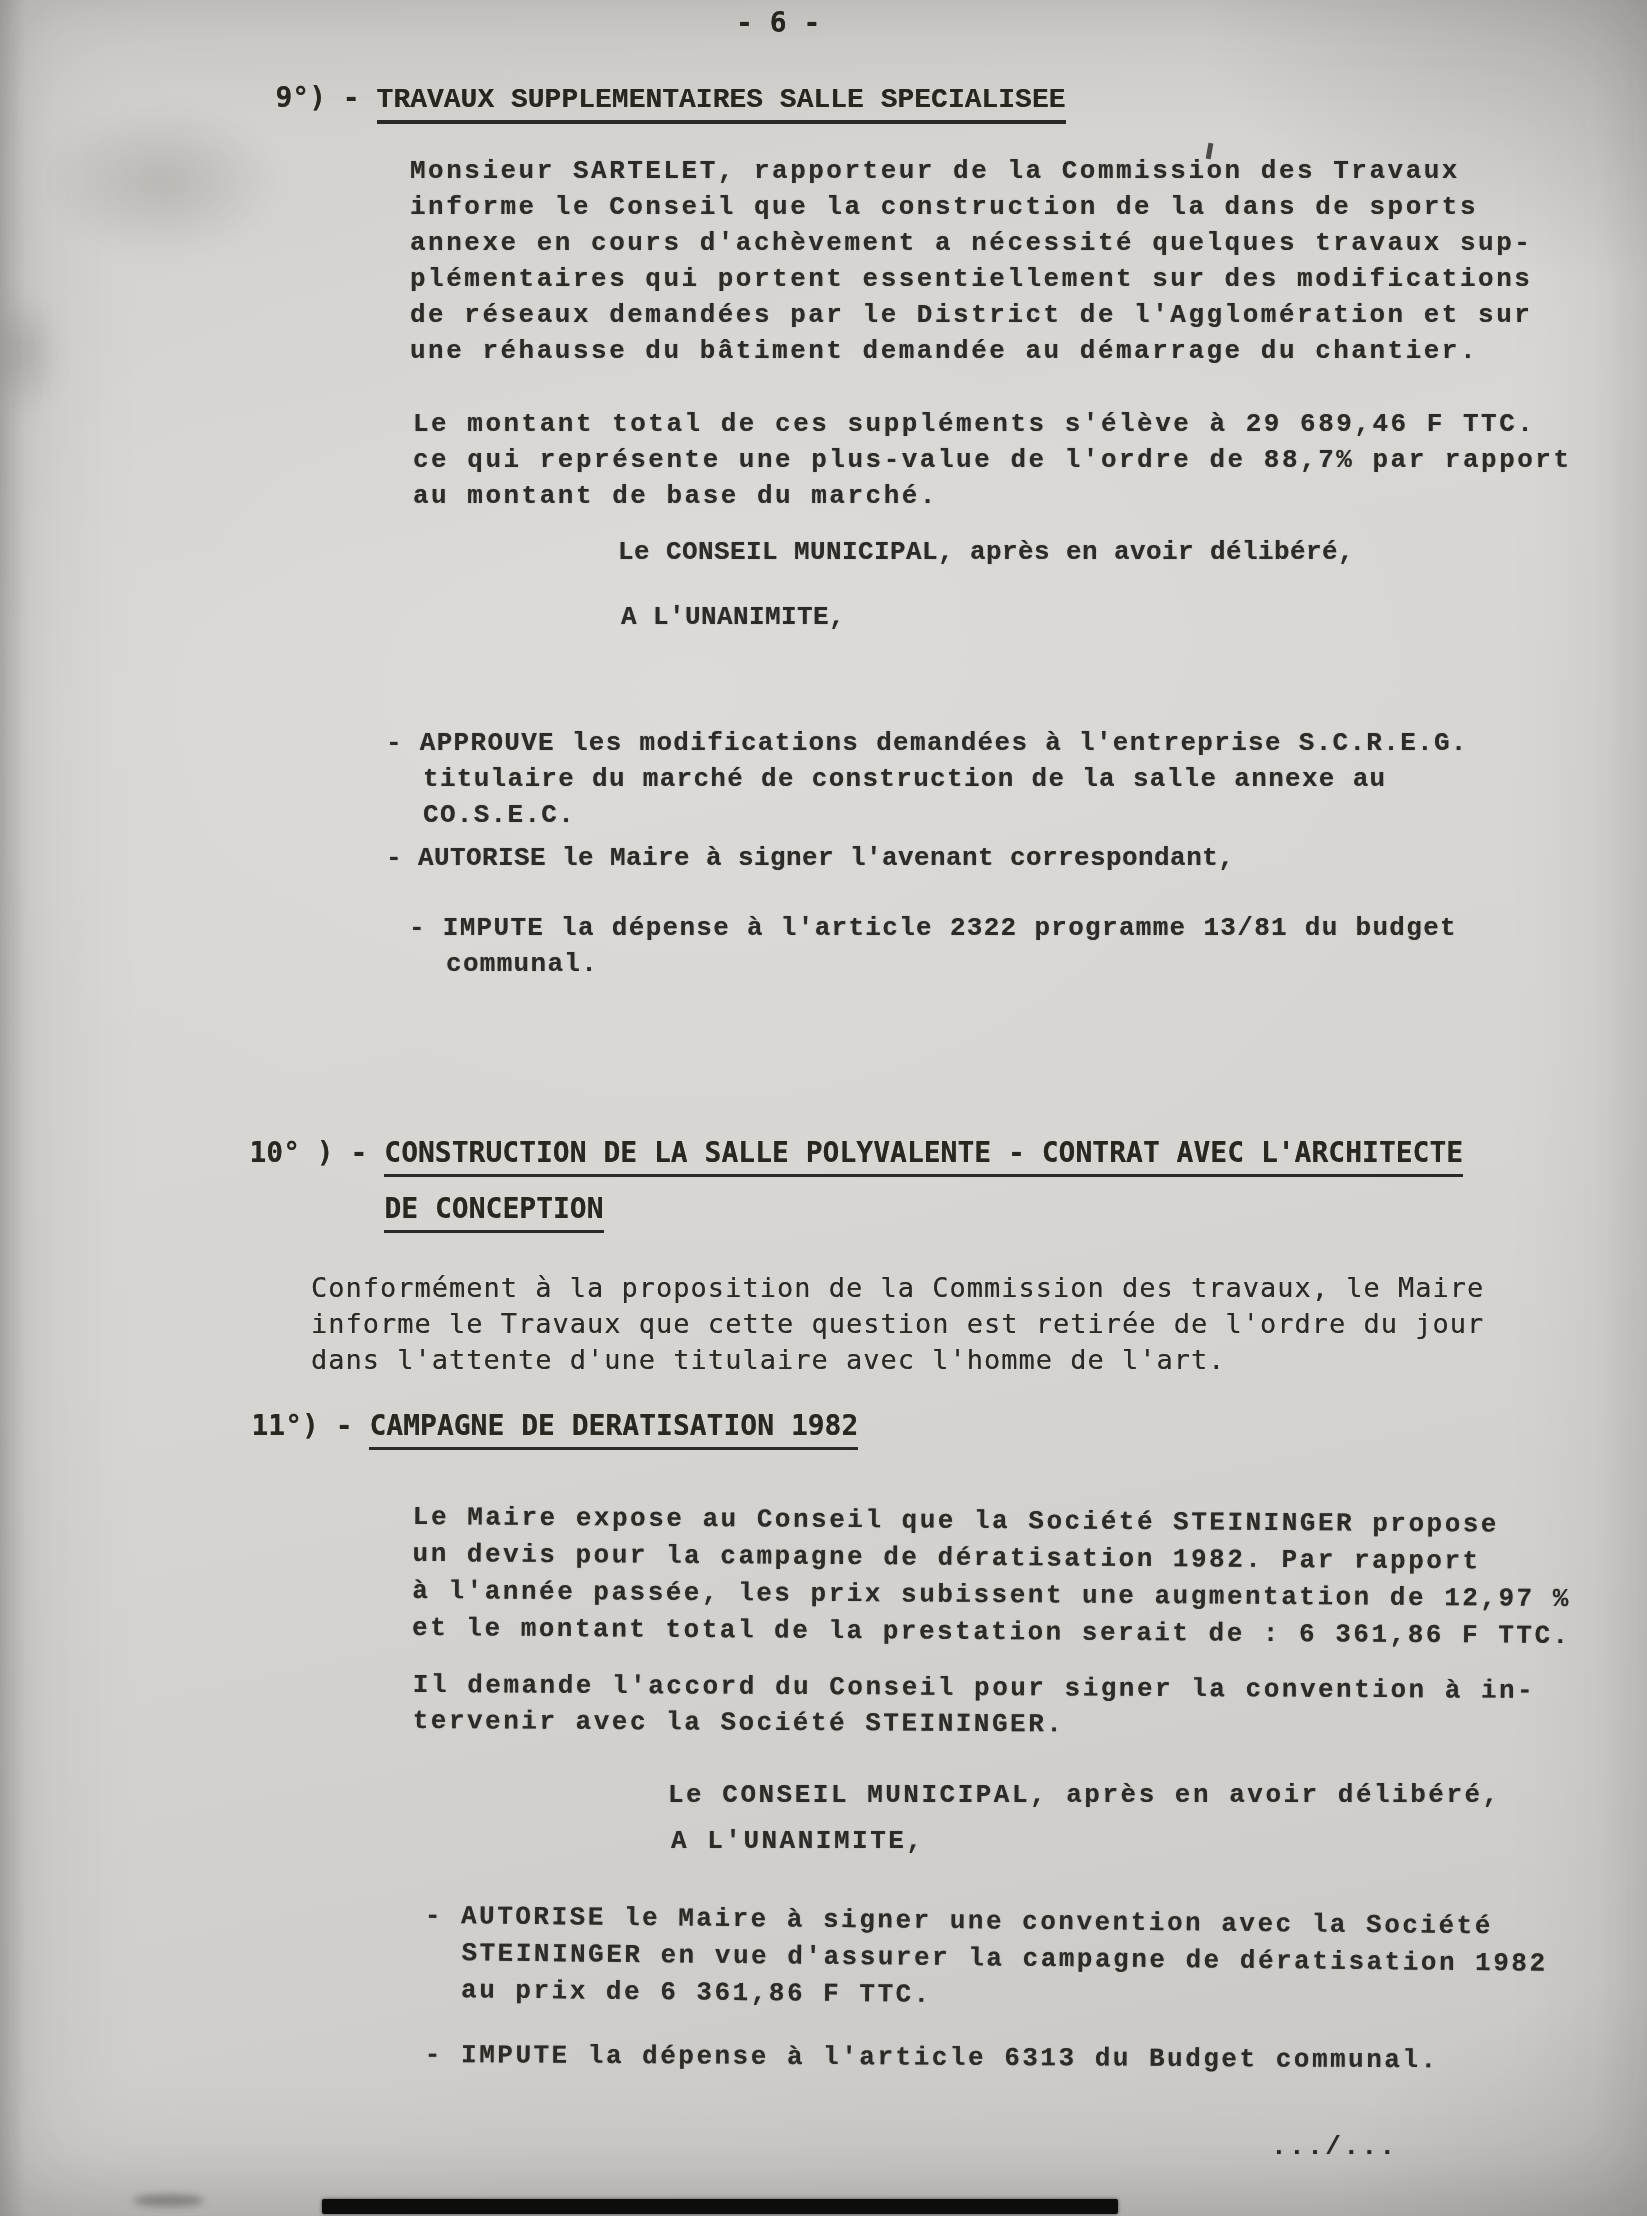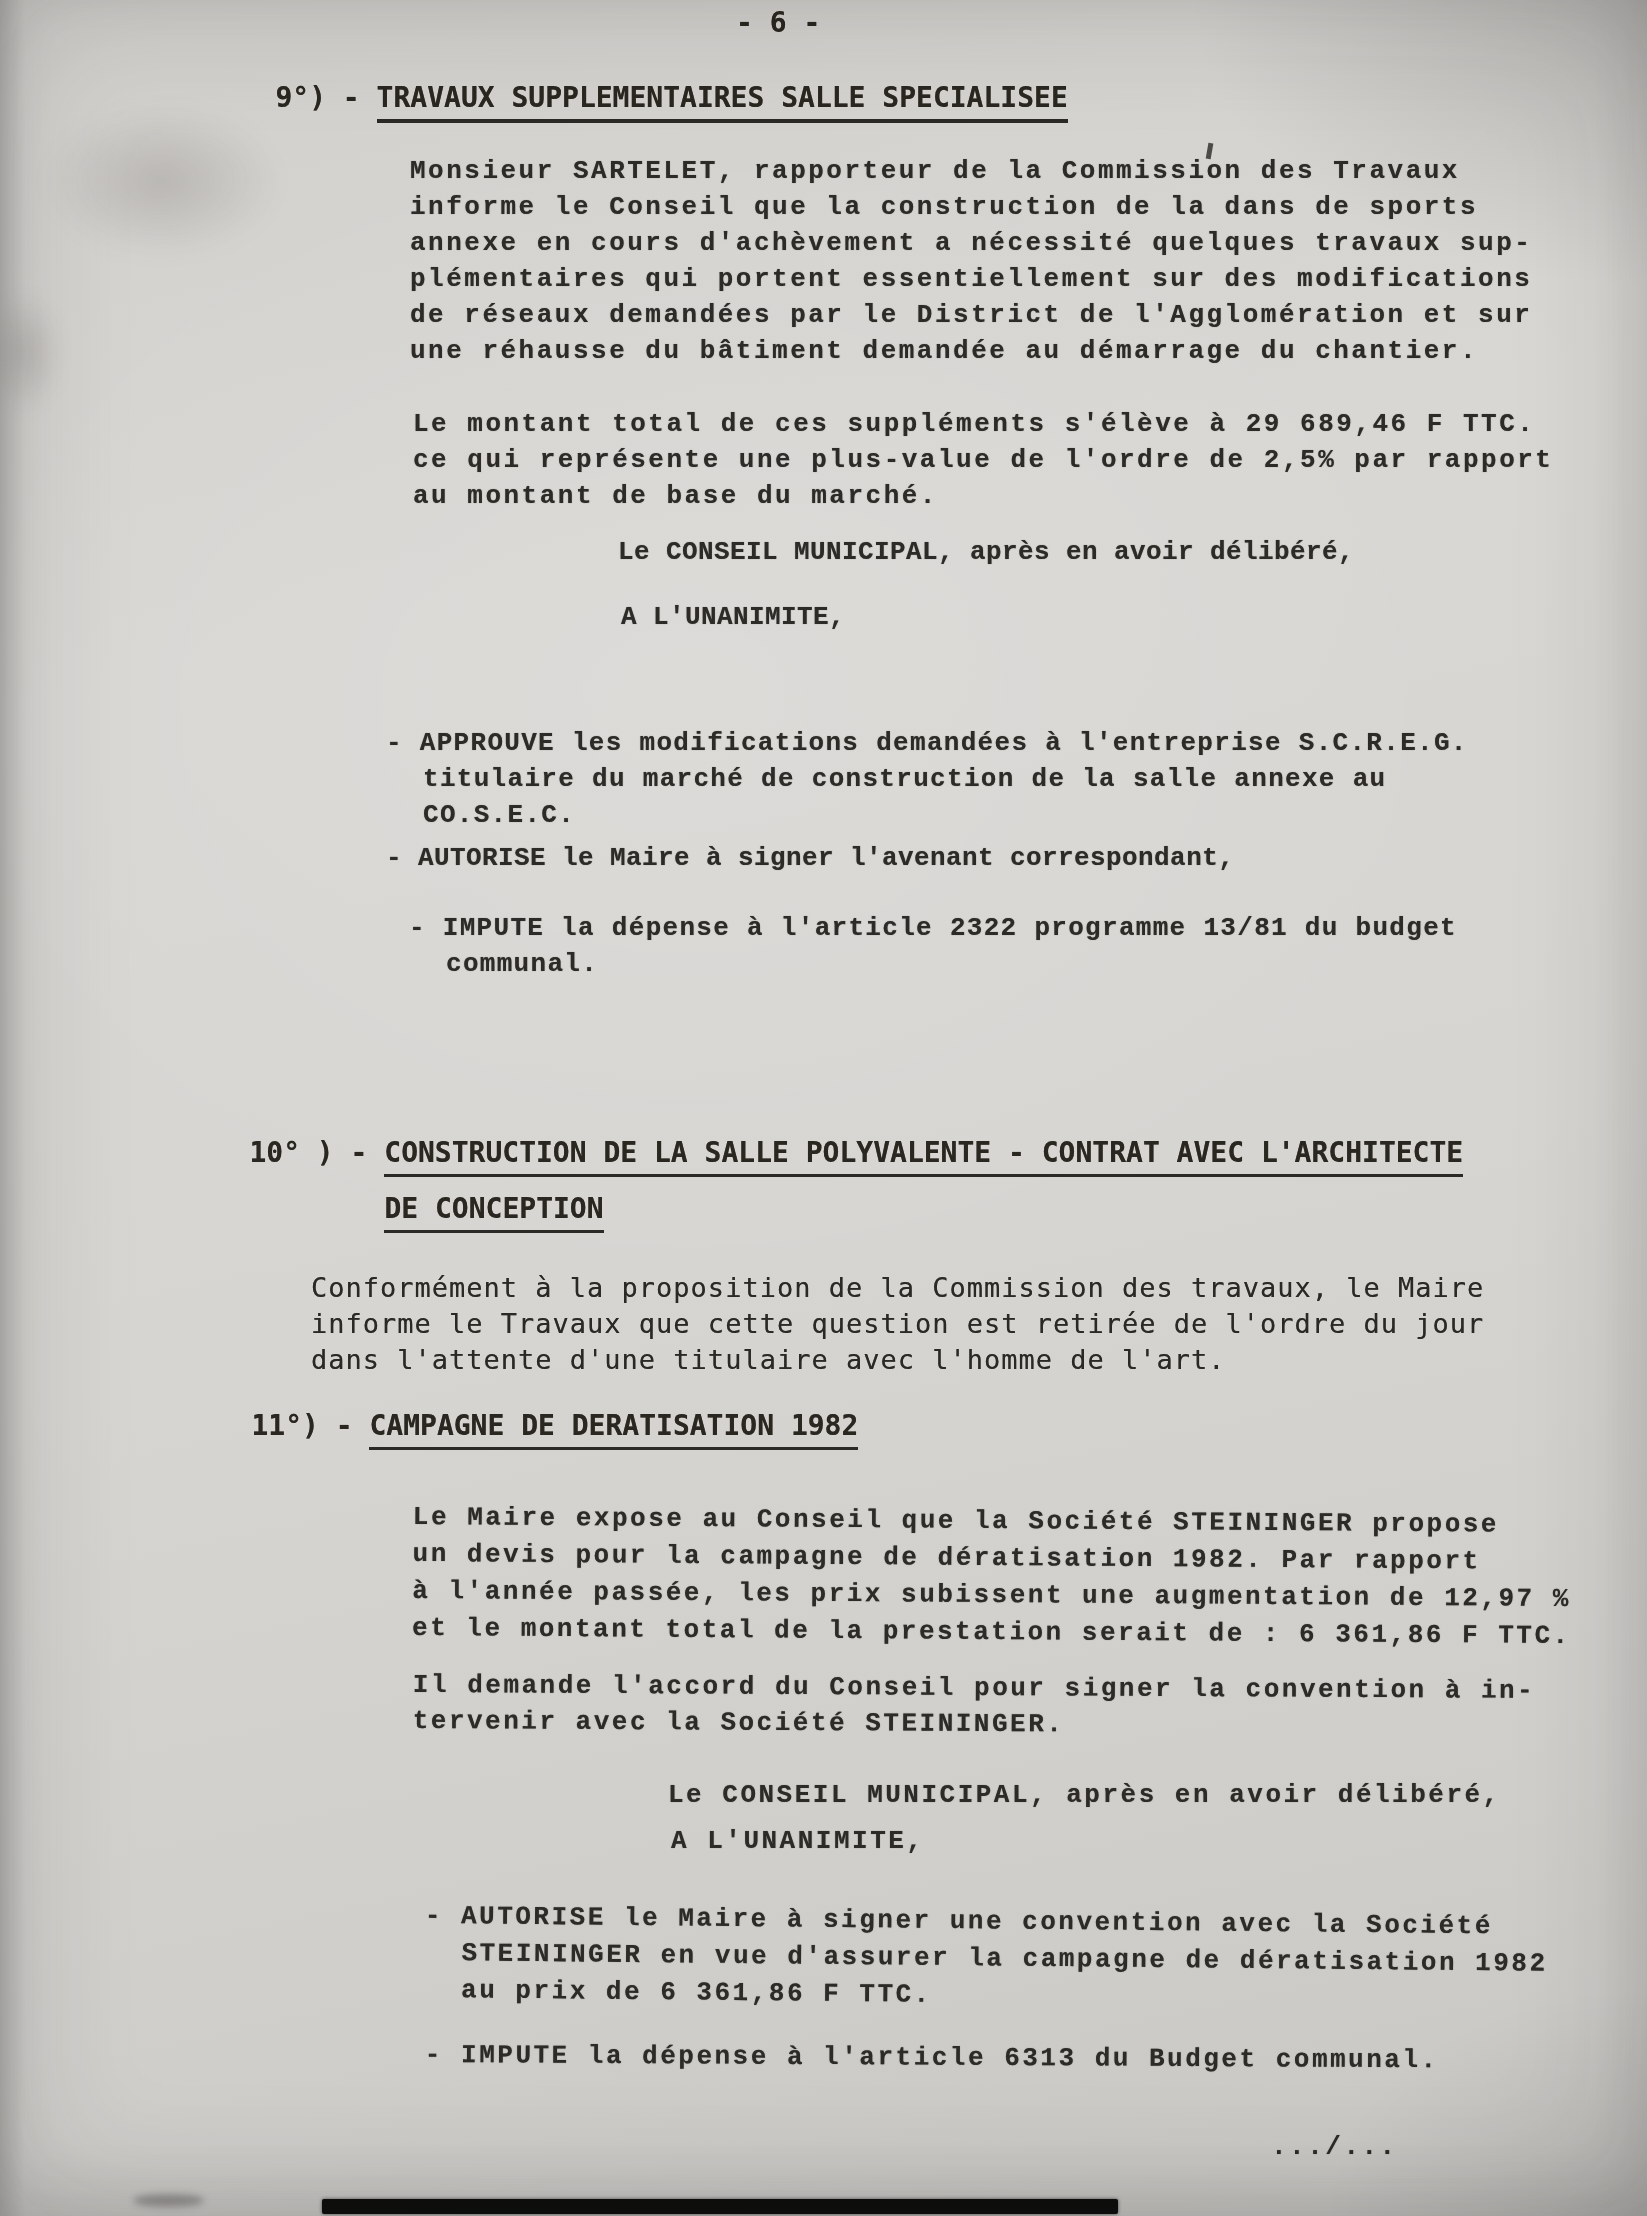--- a/index.html
+++ b/index.html
@@ -58,21 +58,21 @@
     margin-top:48px;
   }
   .para .ln { white-space:pre; }
   .lh37 .ln { line-height:36px; height:36px; }
   .lh38 .ln { line-height:37px; height:37px; }
   .ls2 { letter-spacing:2.5px; }
   .ls1 { letter-spacing:1.3px; }
   .ls0 { letter-spacing:0.4px; }
   .hang .ln:not(:first-child) { padding-left:37px; }
   .u { border-bottom:3.4px solid #2c2a26; padding-bottom:4.8px; }
-  .u.heavy { border-bottom-width:4.3px; }
+  .u.heavy { border-bottom-width:4.3px;font-family:Liberation Mono, monospace; }
   .tilt4 { transform:rotate(0.4deg); transform-origin:left top; }
   .tilt5 { transform:rotate(0.55deg); transform-origin:left top; }
   .tilt3 { transform:rotate(0.3deg); transform-origin:left top; }
 </style>
 </head>
 <body>
 
 <div class="sheet">
 
   <div class="shade tr"></div>
@@ -92,21 +92,21 @@
     <div class="ln">Monsieur SARTELET, rapporteur de la Commission des Travaux</div>
     <div class="ln">informe le Conseil que la construction de la dans de sports</div>
     <div class="ln">annexe en cours d'achèvement a nécessité quelques travaux sup-</div>
     <div class="ln">plémentaires qui portent essentiellement sur des modifications</div>
     <div class="ln">de réseaux demandées par le District de l'Agglomération et sur</div>
     <div class="ln">une réhausse du bâtiment demandée au démarrage du chantier.</div>
   </div>
 
   <div class="blk para serif lh37 ls2" style="left:413px; top:406px;">
     <div class="ln">Le montant total de ces suppléments s'élève à 29 689,46 F TTC.</div>
-    <div class="ln">ce qui représente une plus-value de l'ordre de 2,5% par rapport</div>
+    <div class="ln">ce qui représente une plus-value de l'ordre de 88,7% par rapport</div>
     <div class="ln">au montant de base du marché.</div>
   </div>
 
   <div class="blk serif ls0" style="left:618px; top:537px; white-space:pre;">Le CONSEIL MUNICIPAL, après en avoir délibéré,</div>
   <div class="blk serif ls0" style="left:621px; top:602px; white-space:pre;">A L'UNANIMITE,</div>
 
   <div class="blk para serif lh37 ls1 hang" style="left:386px; top:705px;margin-top:20px;">
     <div class="ln">- APPROUVE les modifications demandées à l'entreprise S.C.R.E.G.</div>
     <div class="ln">titulaire du marché de construction de la salle annexe au</div>
     <div class="ln">CO.S.E.C.</div>

